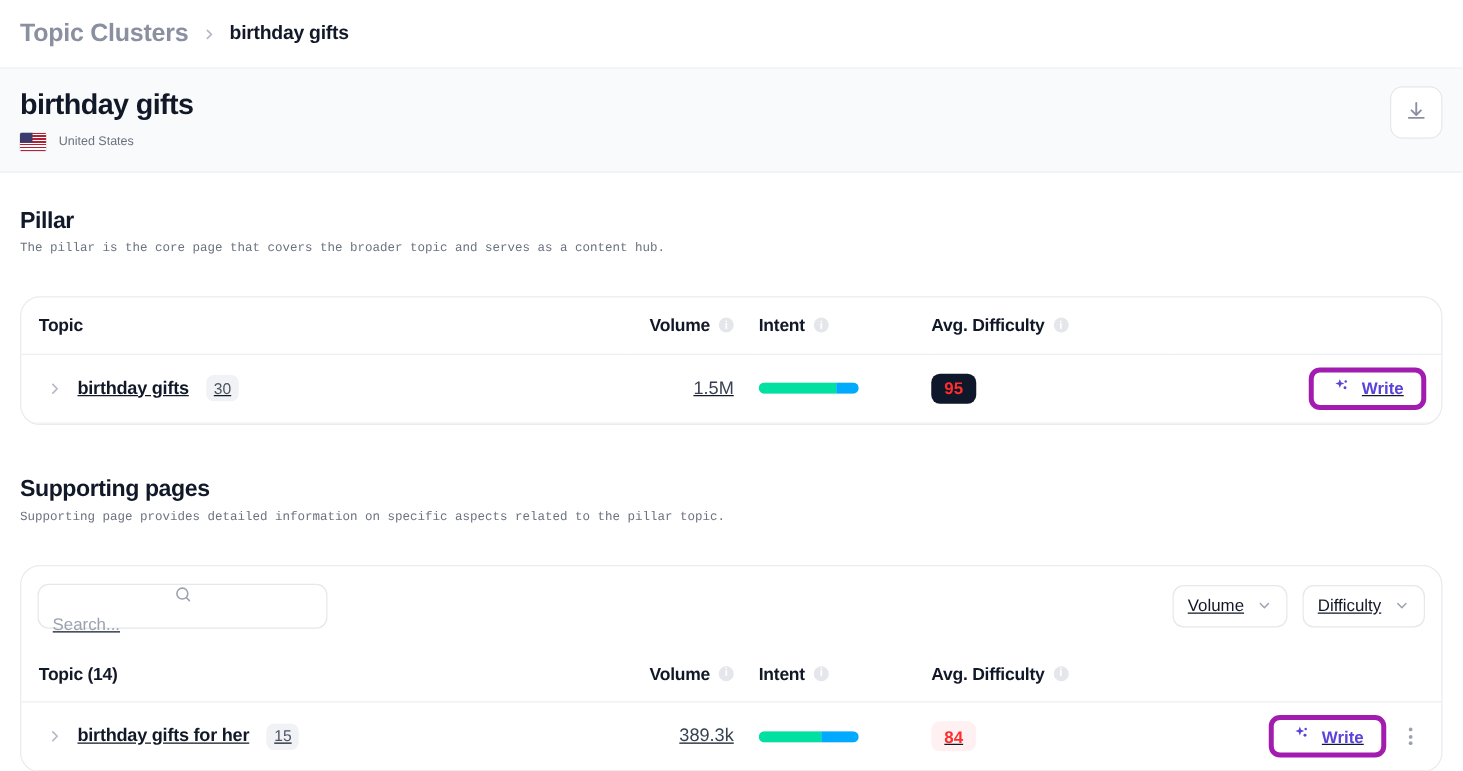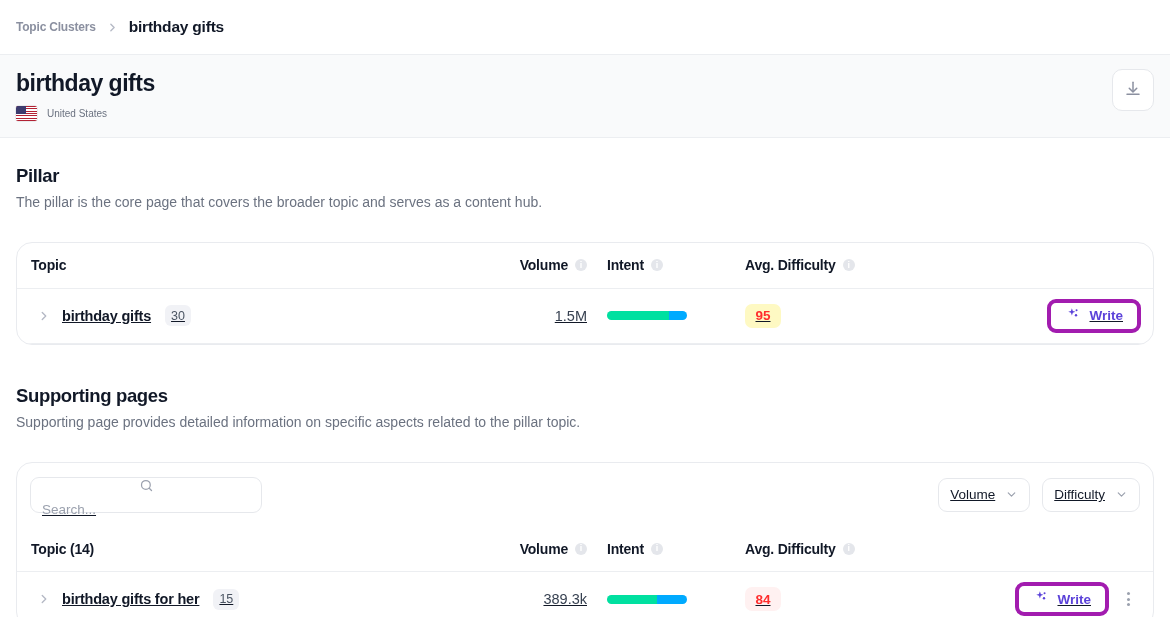--- a/index.html
+++ b/index.html
@@ -23,21 +23,21 @@
     padding: 0 16px;
     border-bottom: 1px solid #eceef1;
     background: #ffffff;
   }
   .breadcrumb {
     display: flex;
     align-items: center;
     gap: 10px;
   }
   .bc-root {
-    font-size: 12px;
+    font-size: 20px;
     font-weight: 700;
     color: #8b90a0;
     letter-spacing: -0.2px;
   }
   .bc-sep {
     display: inline-flex;
     align-items: center;
     color: #b6bac6;
   }
   .bc-current {
@@ -142,23 +142,24 @@
   
   .content { padding: 0 16px; }
 
   .section-title {
     font-size: 18.5px;
     font-weight: 700;
     letter-spacing: -0.35px;
     color: #111827;
   }
   .section-sub {
-    font-size: 14px;
+    font-size: 10px;
     color: #6b7280;
     margin-top: 7px;
+    font-family: Liberation Mono, monospace;
   }
   .sec-pillar { padding-top: 27px; }
   .sec-support { padding-top: 40px; }
 
   .card {
     margin-top: 32px;
     border: 1px solid #e9ebef;
     border-radius: 16px;
     background: #fff;
     overflow: hidden;
@@ -463,21 +464,21 @@
             <td>
               <div class="intent-wrap">
                 <div class="intent-bar">
                   <span class="intent-seg" style="width:78%;background:#00e0a0"></span>
                   <span class="intent-seg" style="width:22%;background:#00aaff"></span>
                 </div>
               </div>
             </td>
             <td>
               <div class="diff-wrap">
-                <span class="diff-pill" style="color:#ff2d2d;background:#fef9c3">95</span>
+                <span class="diff-pill" style="color:#ff2d2d;background:#0f172a">95</span>
               </div>
             </td>
             <td>
               <div class="act-cell">
                 <button class="write-btn">
                   <span>
                     <svg width="15" height="15" viewBox="0 0 24 24" fill="currentColor">
                         <path d="M11 2l1.5 4.2L16.7 7.7 12.5 9.2 11 13.4 9.5 9.2 5.3 7.7 9.5 6.2z"></path>
                         <circle cx="18.5" cy="5" r="1.6"></circle>
                         <circle cx="17.6" cy="13.2" r="1.9"></circle>

